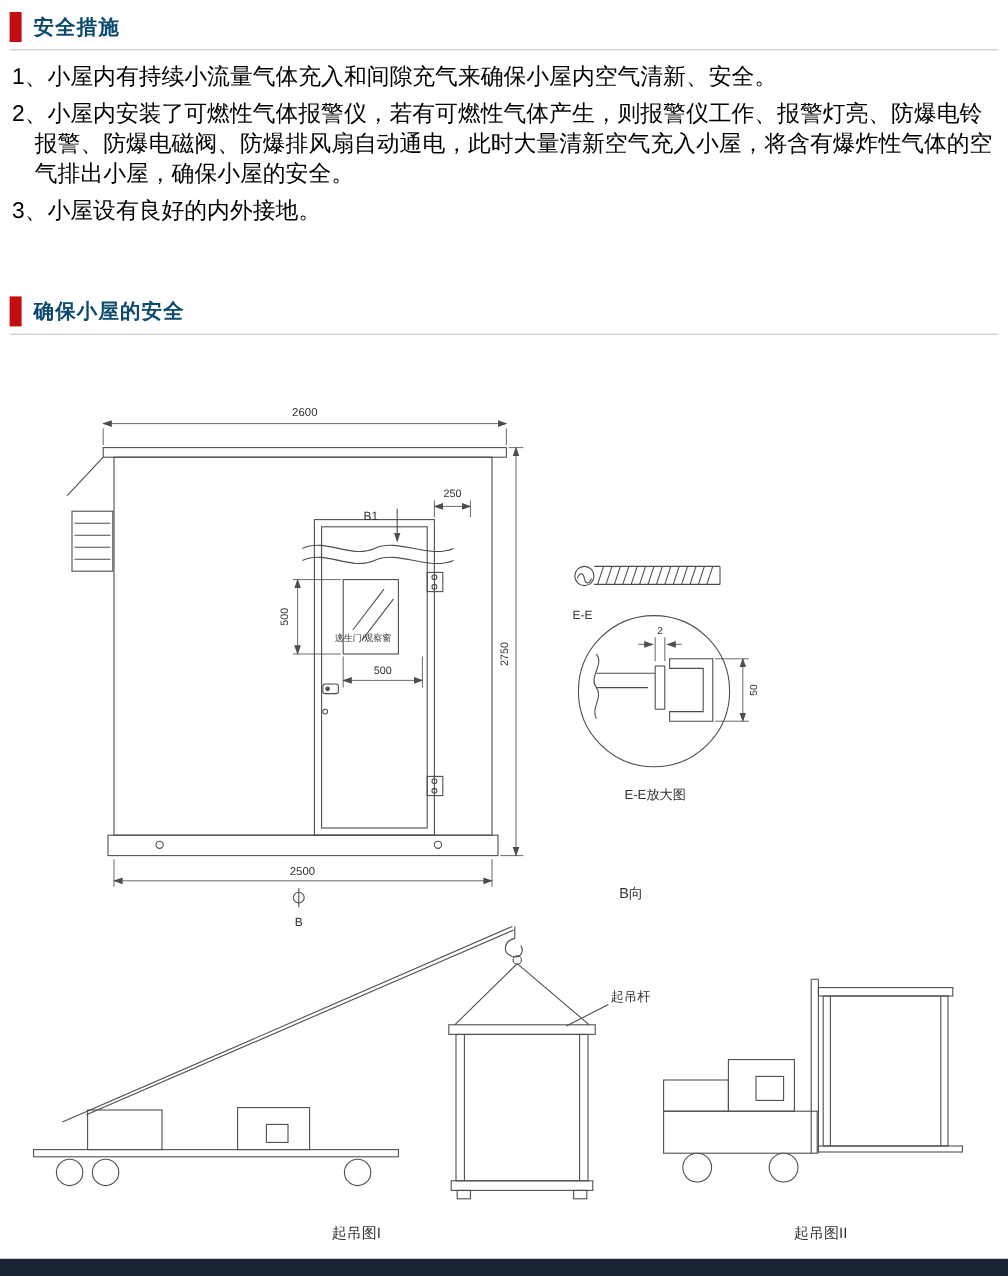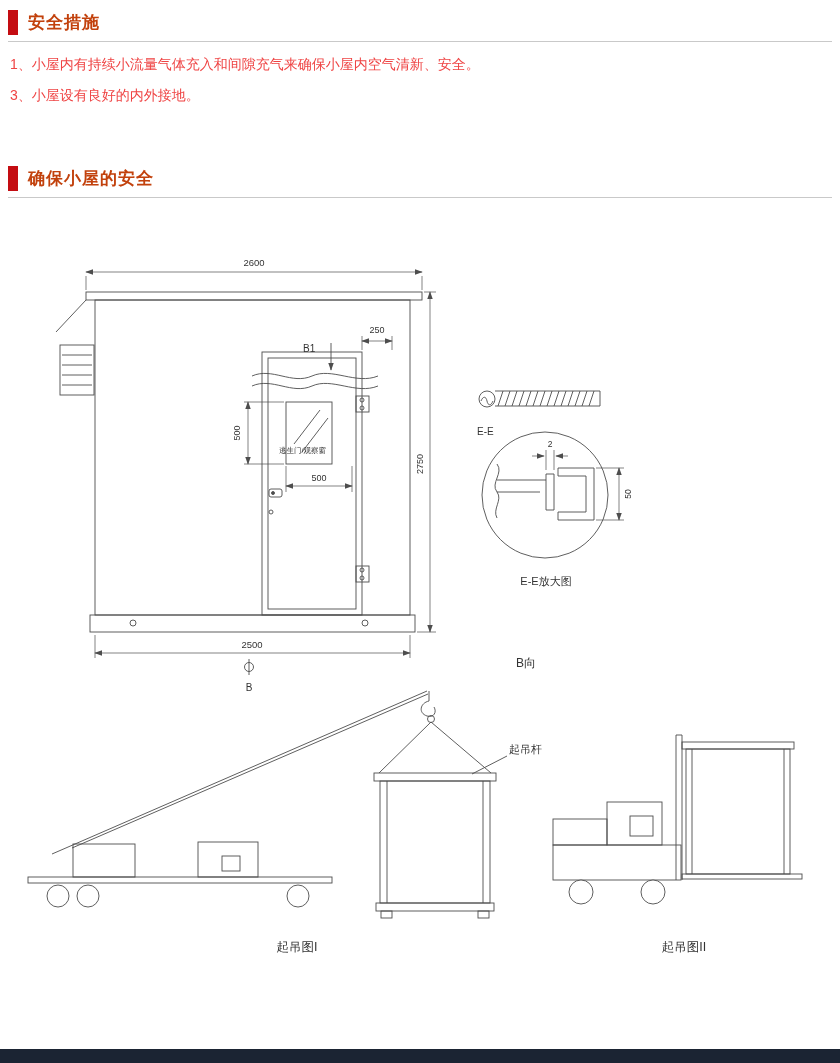--- a/index.html
+++ b/index.html
@@ -4,44 +4,45 @@
 <style>
   * { box-sizing: border-box; }
   body { margin: 0; background: #fff; }
   .page {
     position: relative; width: 840px; height: 1063px; background: #ffffff;
     font-family: "Liberation Sans", "DejaVu Sans", sans-serif; overflow: hidden;
   }
   .sec-header { display: flex; align-items: center; gap: 10px; padding: 10px 8px 0 8px; }
   .sec-header.second { margin-top: 48px; }
   .accent-bar { width: 10px; height: 25px; background: #c40d12; flex: 0 0 auto; }
-  .sec-title { font-size: 17px; font-weight: bold; color: #c2410c; letter-spacing: 1px; }
+  .sec-title { font-size: 17px; font-weight: bold; color: #0c4a6e; letter-spacing: 1px; }
   .sec-rule { border: 0; border-top: 1px solid #c9c9c9; margin: 6px 8px 0 8px; }
   .safety-text { margin: 10px 8px 0 10px; }
   .safety-text p {
-    margin: 6px 0 0 0; font-size: 14px; color: #ef4444; line-height: 25px;
+    margin: 6px 0 0 0; font-size: 19px; color: #000000; line-height: 25px;
     padding-left: 19px; text-indent: -19px;
   }
   svg.drawing { display: block; margin-top: 4px; }
   svg text { font-family: "Liberation Sans", "DejaVu Sans", sans-serif; fill: #333; }
   .footer-bar { position: absolute; left: 0; bottom: 0; width: 100%; height: 14px; background: #1b2433; }
 </style>
 </head>
 <body>
 
 <div class="page">
 
   <div class="sec-header">
     <div class="accent-bar"></div>
     <div class="sec-title">安全措施</div>
   </div>
   <hr class="sec-rule">
 
   <div class="safety-text">
     <p>1、小屋内有持续小流量气体充入和间隙充气来确保小屋内空气清新、安全。</p>
+    <p>2、小屋内安装了可燃性气体报警仪，若有可燃性气体产生，则报警仪工作、报警灯亮、防爆电铃报警、防爆电磁阀、防爆排风扇自动通电，此时大量清新空气充入小屋，将含有爆炸性气体的空气排出小屋，确保小屋的安全。</p>
     <p>3、小屋设有良好的内外接地。</p>
   </div>
 
   <div class="sec-header second">
     <div class="accent-bar"></div>
     <div class="sec-title">确保小屋的安全</div>
   </div>
   <hr class="sec-rule">
 
   <svg class="drawing" width="840" height="790" viewBox="0 0 840 790">

